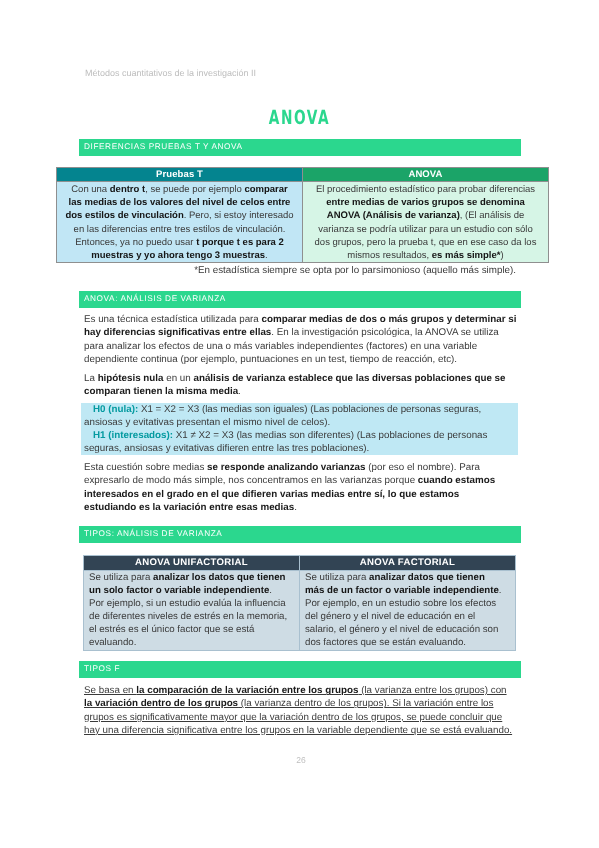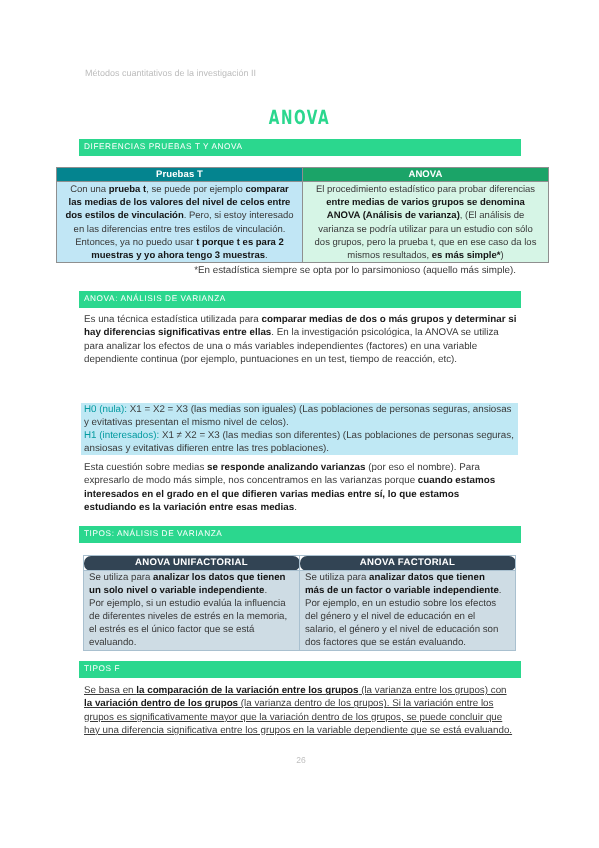--- a/index.html
+++ b/index.html
@@ -34,26 +34,26 @@
   .tbl1 td{font-size:9.5px;line-height:13.18px;text-align:center;color:#3a3a3a;padding:1px 7px 0 7px;}
   .tbl1 td.a{background:#c1e6f5;}
   .tbl1 td.b{background:#d6f5e6;}
   .tbl1 td b{color:#151515;}
 
   .footnote{position:absolute;left:84px;width:432px;text-align:right;font-size:9.8px;line-height:12.5px;color:#3a3a3a;}
 
   
   .hl{position:absolute;left:81px;width:437px;background:#bfe8f4;font-size:9.8px;line-height:13.05px;
       color:#3a3a3a;padding:0 0 0 3px;box-sizing:border-box;}
-  .hl .t{color:#049aa0;font-weight:normal;}
+  .hl .t{color:#049aa0;font-weight:bold;margin-left:9px;}
 
   
   .tbl2{position:absolute;left:83px;top:555px;width:433px;border-collapse:collapse;table-layout:fixed;}
   .tbl2 th,.tbl2 td{padding:0;vertical-align:top;border:1px solid #a9c0cf;}
-  .tbl2 th{height:14px;background:#324454;color:#fff;font-size:9.6px;font-weight:bold;text-align:center;letter-spacing:.3px;line-height:14px;border-radius:7px;}
+  .tbl2 th{height:14px;background:#324454;color:#fff;font-size:9.6px;font-weight:bold;text-align:center;letter-spacing:.3px;line-height:14px;}
   .tbl2 td{background:#cedce4;font-size:9.7px;line-height:13.1px;color:#3a3a3a;padding:0 9px 0 5px;}
   .tbl2 td b{color:#151515;}
 
   .pagenum{position:absolute;left:0;top:755px;width:602px;text-align:center;font-size:8.5px;line-height:10px;color:#bdbdbd;}
 </style>
 </head>
 <body>
 
 <div class="page">
 
@@ -64,53 +64,54 @@
     <span>DIFERENCIAS PRUEBAS T Y ANOVA</span>
   </div>
 
   <table class="tbl1">
     <tbody>
         <tr>
       <th class="a">Pruebas T</th>
       <th class="b">ANOVA</th>
     </tr>
     <tr>
-      <td class="a">Con una <b>prueba t</b>, se puede por ejemplo <b>comparar las medias de los valores del nivel de celos entre dos estilos de vinculación</b>. Pero, si estoy interesado en las diferencias entre tres estilos de vinculación. Entonces, ya no puedo usar <b>t porque t es para 2 muestras y yo ahora tengo 3 muestras</b>.</td>
+      <td class="a">Con una <b>dentro t</b>, se puede por ejemplo <b>comparar las medias de los valores del nivel de celos entre dos estilos de vinculación</b>. Pero, si estoy interesado en las diferencias entre tres estilos de vinculación. Entonces, ya no puedo usar <b>t porque t es para 2 muestras y yo ahora tengo 3 muestras</b>.</td>
       <td class="b">El procedimiento estadístico para probar diferencias <b>entre medias de varios grupos se denomina ANOVA (Análisis de varianza)</b>, (El análisis de varianza se podría utilizar para un estudio con sólo dos grupos, pero la prueba t, que en ese caso da los mismos resultados, <b>es más simple*</b>)</td>
     </tr>
   </tbody>
     </table>
 
   <div class="footnote" style="top:265px">*En estadística siempre se opta por lo parsimonioso (aquello más simple).</div>
 
   <div class="banner" style="top:291px">
     <span>ANOVA: ANÁLISIS DE VARIANZA</span>
   </div>
 
   <div class="para" style="top:313.3px">Es una técnica estadística utilizada para <b>comparar medias de dos o más grupos y determinar si hay diferencias significativas entre ellas</b>. En la investigación psicológica, la ANOVA se utiliza para analizar los efectos de una o más variables independientes (factores) en una variable dependiente continua (por ejemplo, puntuaciones en un test, tiempo de reacción, etc).</div>
+  <div class="para" style="top:371.7px">La <b>hipótesis nula</b> en un <b>análisis de varianza establece que las diversas poblaciones que se comparan tienen la misma media</b>.</div>
 
   <div class="hl" style="top:403px">
     <div><span class="t">H0 (nula):</span><span> X1 = X2 = X3 (las medias son iguales) (Las poblaciones de personas seguras, ansiosas y evitativas presentan el mismo nivel de celos).</span></div>
     <div><span class="t">H1 (interesados):</span><span> X1 ≠ X2 = X3 (las medias son diferentes) (Las poblaciones de personas seguras, ansiosas y evitativas difieren entre las tres poblaciones).</span></div>
   </div>
 
   <div class="para narrow" style="top:461.2px">Esta cuestión sobre medias <b>se responde analizando varianzas</b> (por eso el nombre). Para expresarlo de modo más simple, nos concentramos en las varianzas porque <b>cuando estamos interesados en el grado en el que difieren varias medias entre sí, lo que estamos estudiando es la variación entre esas medias</b>.</div>
 
   <div class="banner" style="top:526px">
     <span>TIPOS: ANÁLISIS DE VARIANZA</span>
   </div>
 
   <table class="tbl2">
     <tbody>
         <tr>
       <th>ANOVA UNIFACTORIAL</th>
       <th>ANOVA FACTORIAL</th>
     </tr>
     <tr>
-      <td>Se utiliza para <b>analizar los datos que tienen un solo nivel o variable independiente</b>.<br>Por ejemplo, si un estudio evalúa la influencia de diferentes niveles de estrés en la memoria, el estrés es el único factor que se está evaluando.</td>
+      <td>Se utiliza para <b>analizar los datos que tienen un solo factor o variable independiente</b>.<br>Por ejemplo, si un estudio evalúa la influencia de diferentes niveles de estrés en la memoria, el estrés es el único factor que se está evaluando.</td>
       <td>Se utiliza para <b>analizar datos que tienen más de un factor o variable independiente</b>.<br>Por ejemplo, en un estudio sobre los efectos del género y el nivel de educación en el salario, el género y el nivel de educación son dos factores que se están evaluando.</td>
     </tr>
   </tbody>
     </table>
 
   <div class="banner" style="top:661px">
     <span>TIPOS F</span>
   </div>
 
   <div class="para w433" style="top:684.3px">Se basa en <b>la comparación de la variación entre los grupos</b> (la varianza entre los grupos) con <b>la variación dentro de los grupos</b> (la varianza dentro de los grupos). Si la variación entre los grupos es significativamente mayor que la variación dentro de los grupos, se puede concluir que hay una diferencia significativa entre los grupos en la variable dependiente que se está evaluando.</div>

